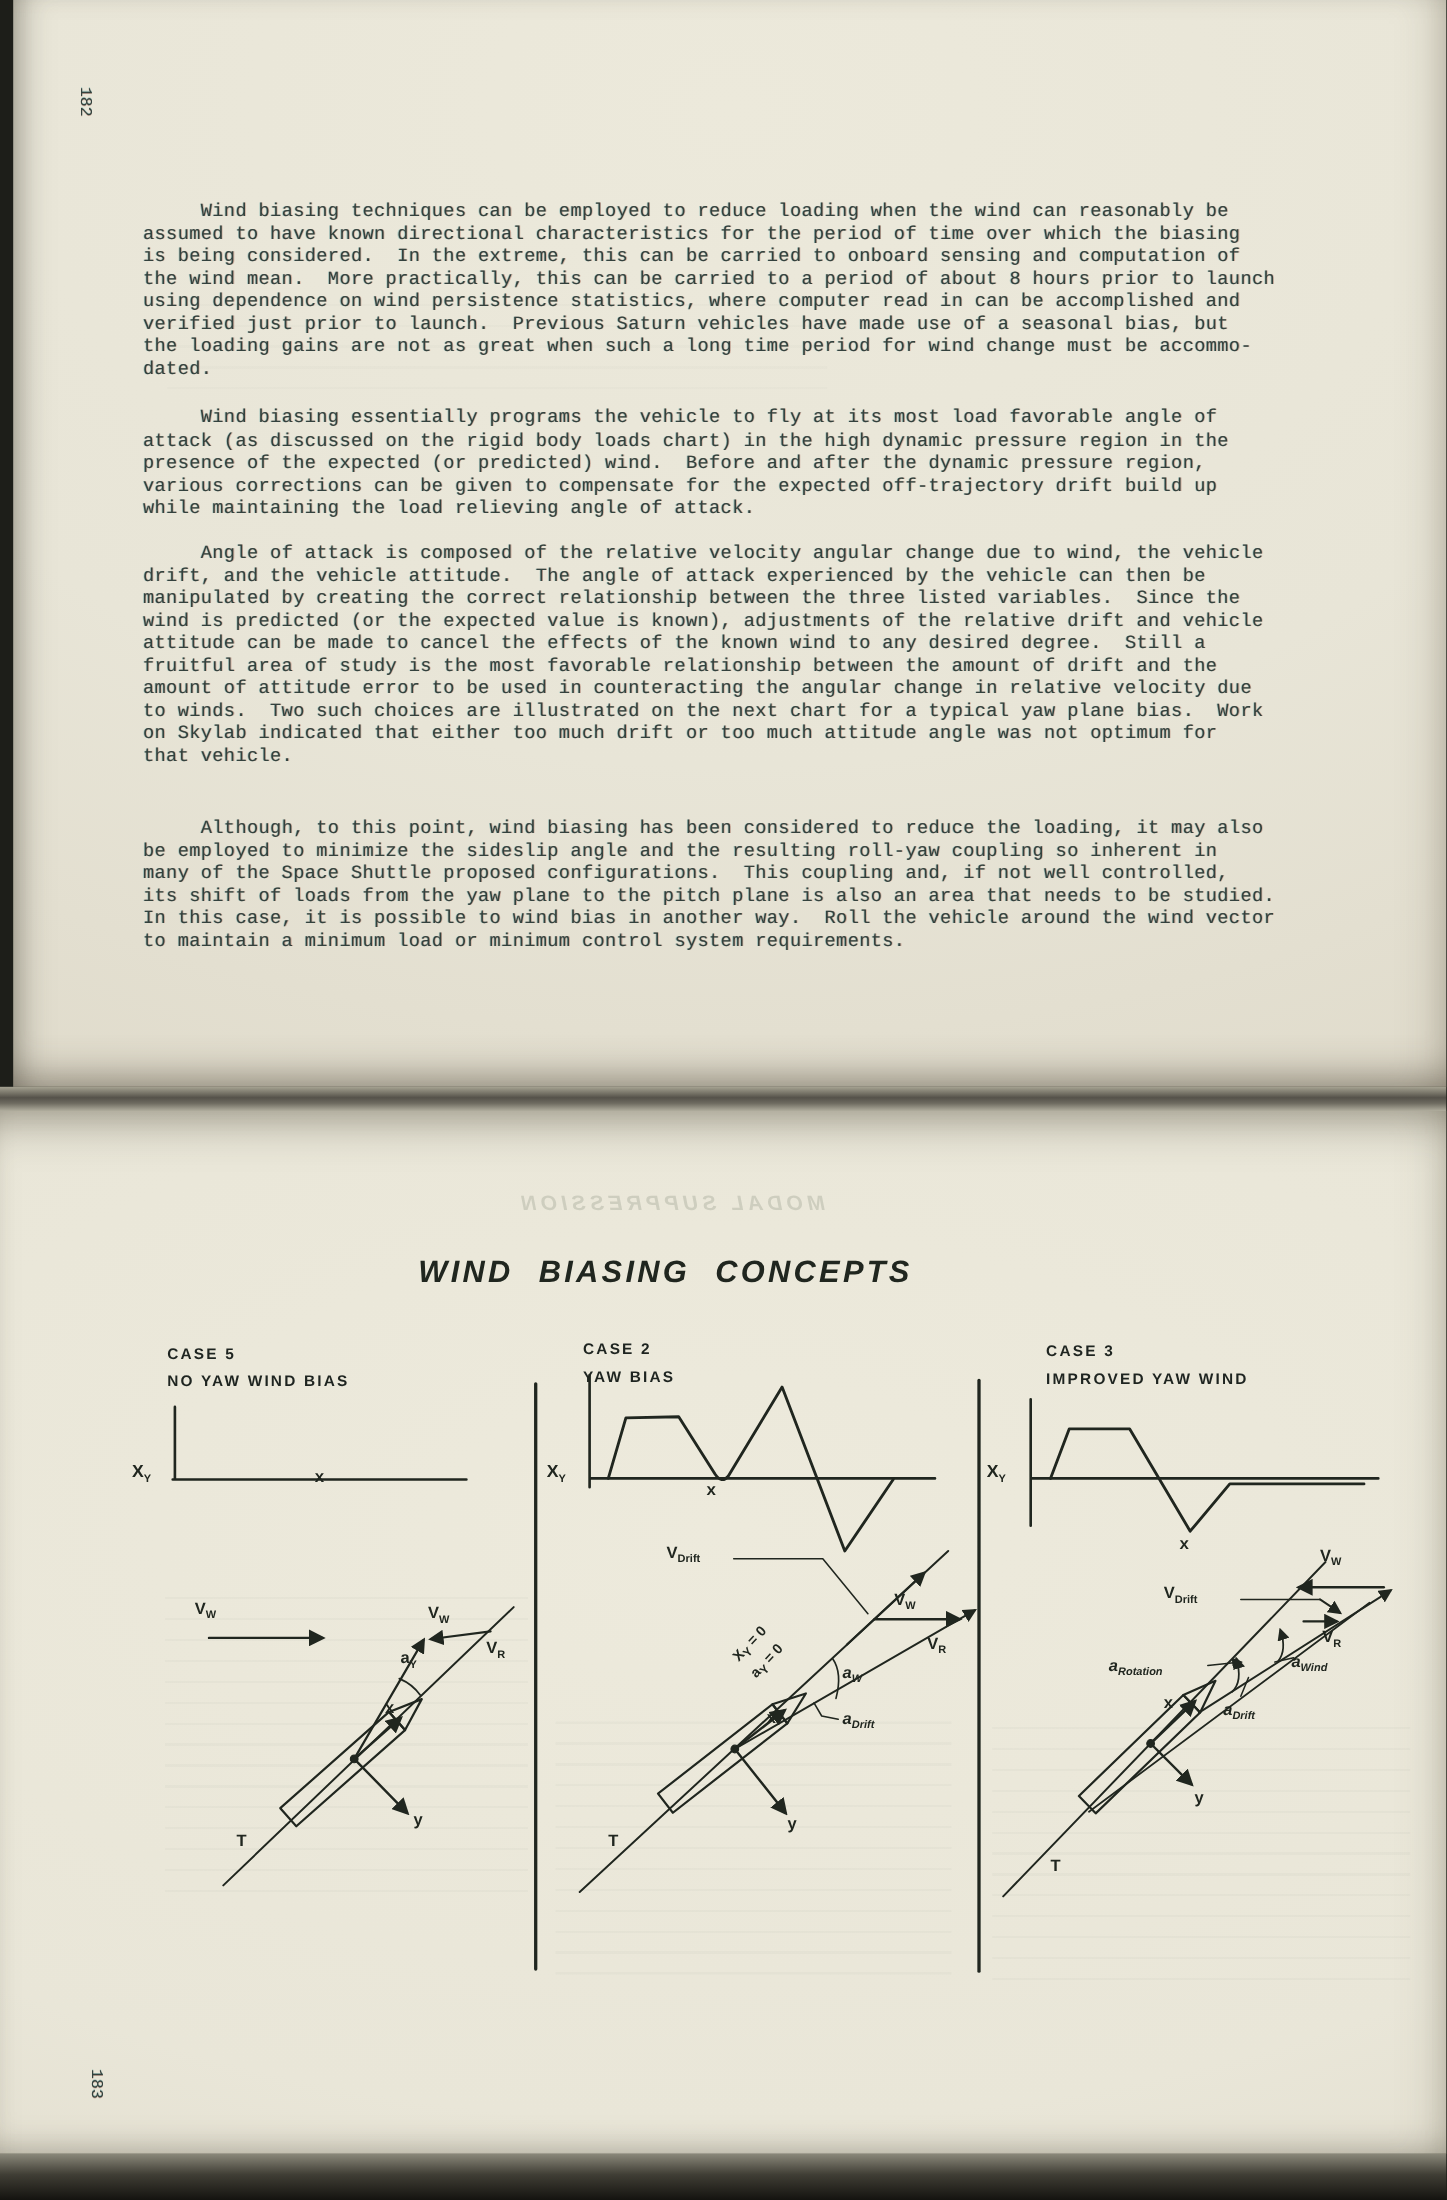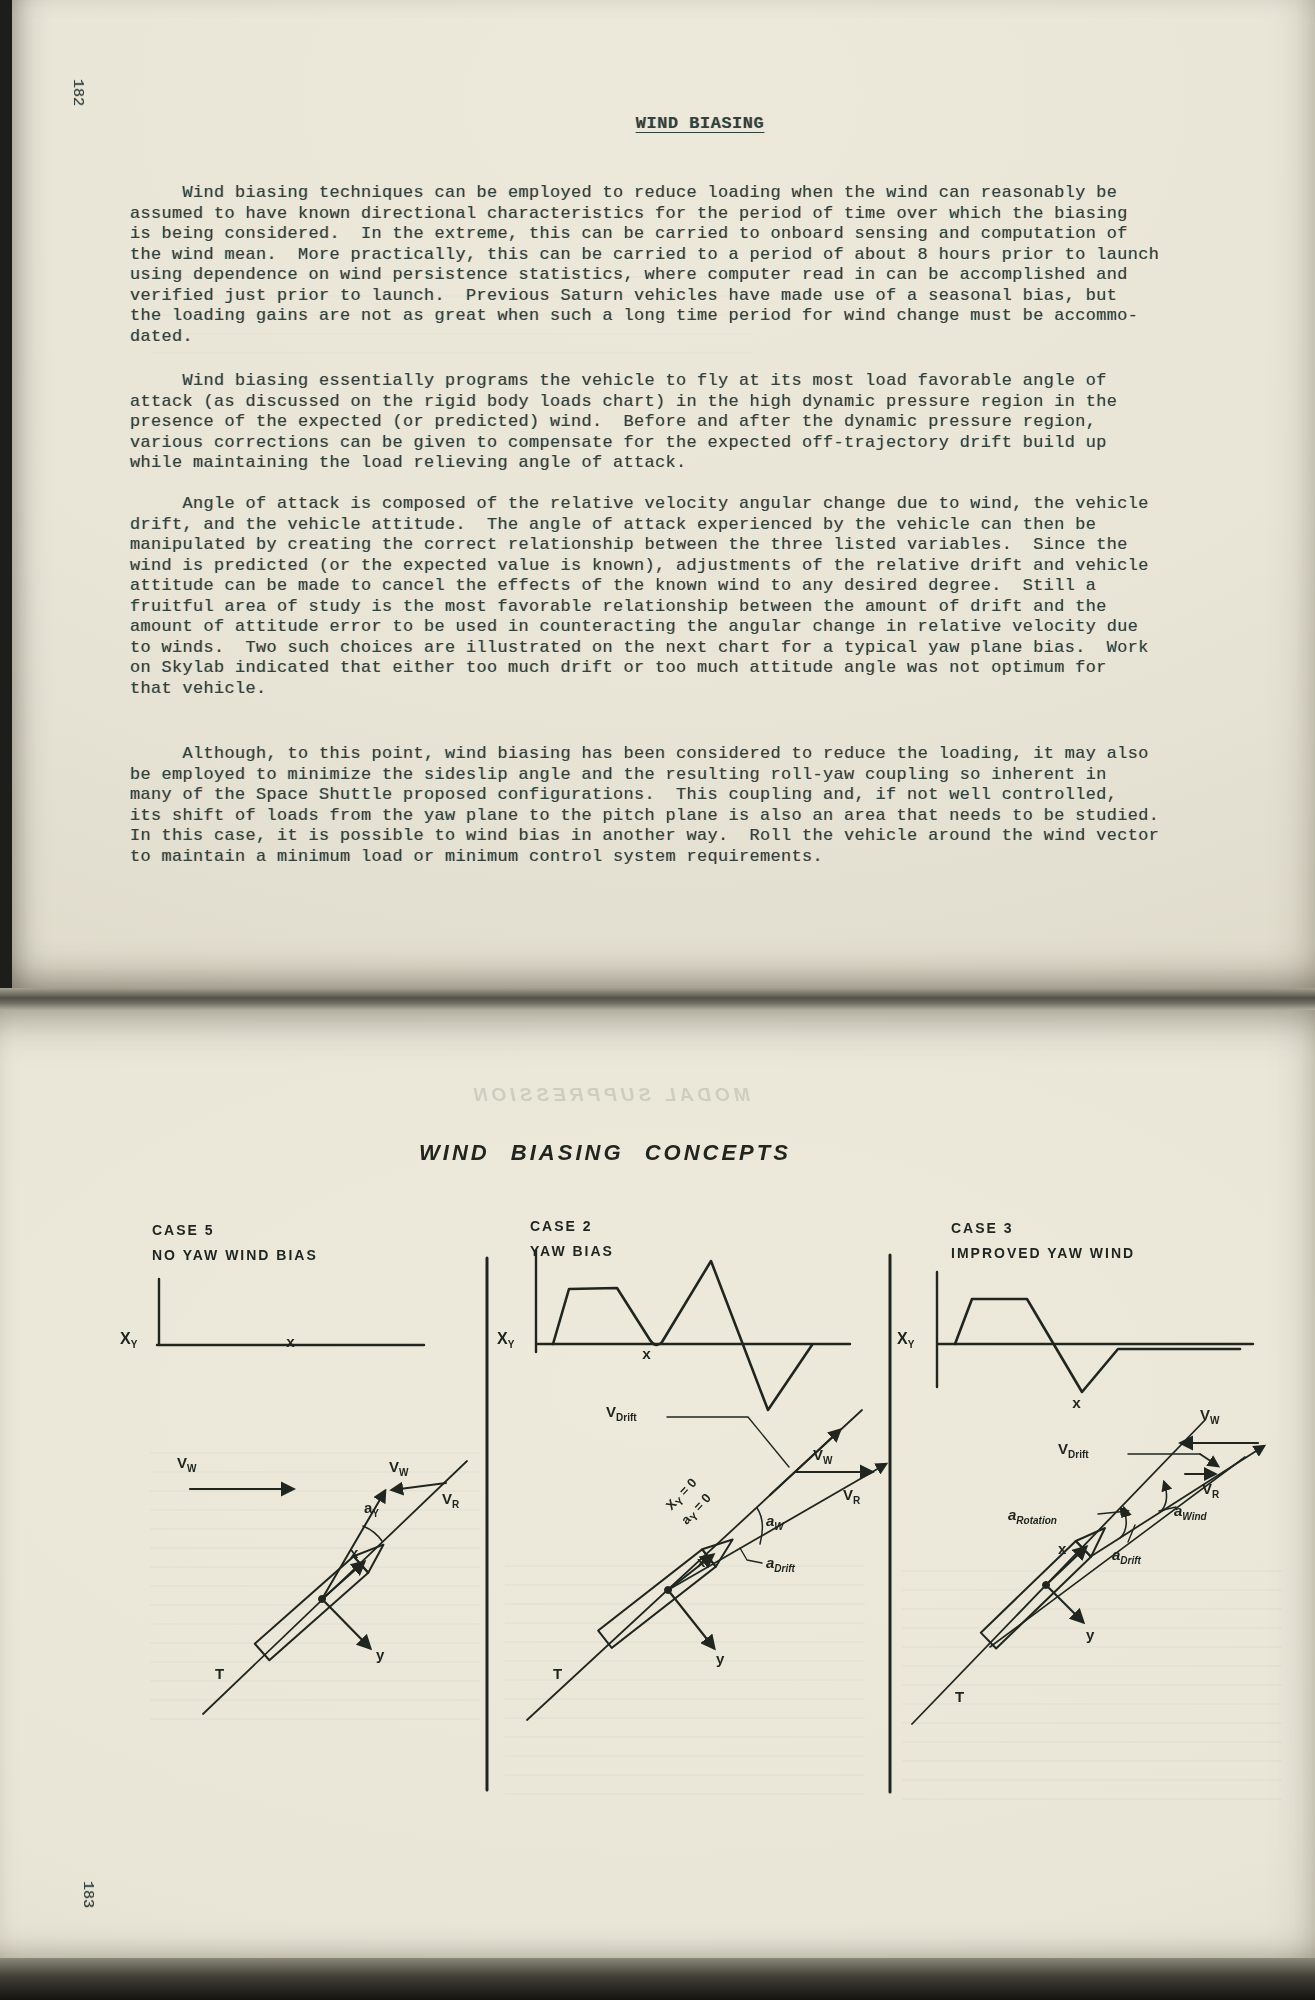--- a/index.html
+++ b/index.html
@@ -27,21 +27,21 @@
     text-shadow:.7px 0 rgba(150,45,25,.30),-.7px 0 rgba(0,120,130,.28);}
   .para{position:absolute;left:118px;width:1140px;font-size:17px;line-height:20.5px;
     white-space:pre-wrap;letter-spacing:.3px;}
   #doc-title{position:absolute;left:118px;width:1140px;top:114px;text-align:center;
     font-size:17px;font-weight:bold;letter-spacing:.5px;
     text-decoration:underline;text-underline-offset:4px;}
   .pagenum{position:absolute;font-family:"Liberation Mono","DejaVu Sans Mono",monospace;
     font-size:15px;transform:rotate(90deg);transform-origin:center;}
   
   #fig-title{position:absolute;left:300px;top:130px;width:610px;text-align:center;
-    font-style:italic;font-weight:bold;font-size:22px;letter-spacing:3px;word-spacing:12px;
+    font-style:italic;font-weight:bold;font-size:28px;letter-spacing:3px;word-spacing:12px;
     color:#20261f;}
   #ghost-title{position:absolute;left:470px;top:74px;width:280px;text-align:center;
     transform:scaleX(-1);font-style:italic;font-weight:bold;font-size:19px;letter-spacing:4px;
     color:rgba(105,115,95,.22);}
   .ghost-block{position:absolute;opacity:.55;
     background:repeating-linear-gradient(0deg,rgba(100,115,105,.08) 0 2px,transparent 2px 19px);}
   .case-head{position:absolute;font-weight:bold;font-size:14px;letter-spacing:2px;
     line-height:1.75;color:#1e2420;white-space:nowrap;}
   .lbl{position:absolute;font-weight:bold;font-size:15px;color:#20261f;white-space:nowrap;text-align:center;}
   .lbl sub{font-size:10px;line-height:0;}
@@ -52,21 +52,20 @@
   #diagram-svg{position:absolute;left:0;top:237px;}
   #diagram-svg *{vector-effect:none;}
 </style>
 </head>
 <body>
 
 <div id="scan">
 
   <div id="page1" class="page">
     <div class="pagenum typewriter" style="left:52px;top:84px">182</div>
-    <div id="doc-title" class="typewriter">WIND BIASING</div>
     <div class="ghost-block" style="left:140px;top:272px;width:600px;height:82px;opacity:.35"></div>
     <div class="para typewriter" style="top:183px">     Wind biasing techniques can be employed to reduce loading when the wind can reasonably be
 assumed to have known directional characteristics for the period of time over which the biasing
 is being considered.  In the extreme, this can be carried to onboard sensing and computation of
 the wind mean.  More practically, this can be carried to a period of about 8 hours prior to launch
 using dependence on wind persistence statistics, where computer read in can be accomplished and
 verified just prior to launch.  Previous Saturn vehicles have made use of a seasonal bias, but
 the loading gains are not as great when such a long time period for wind change must be accommo-
 dated.</div>
     <div class="para typewriter" style="top:494px">     Angle of attack is composed of the relative velocity angular change due to wind, the vehicle

